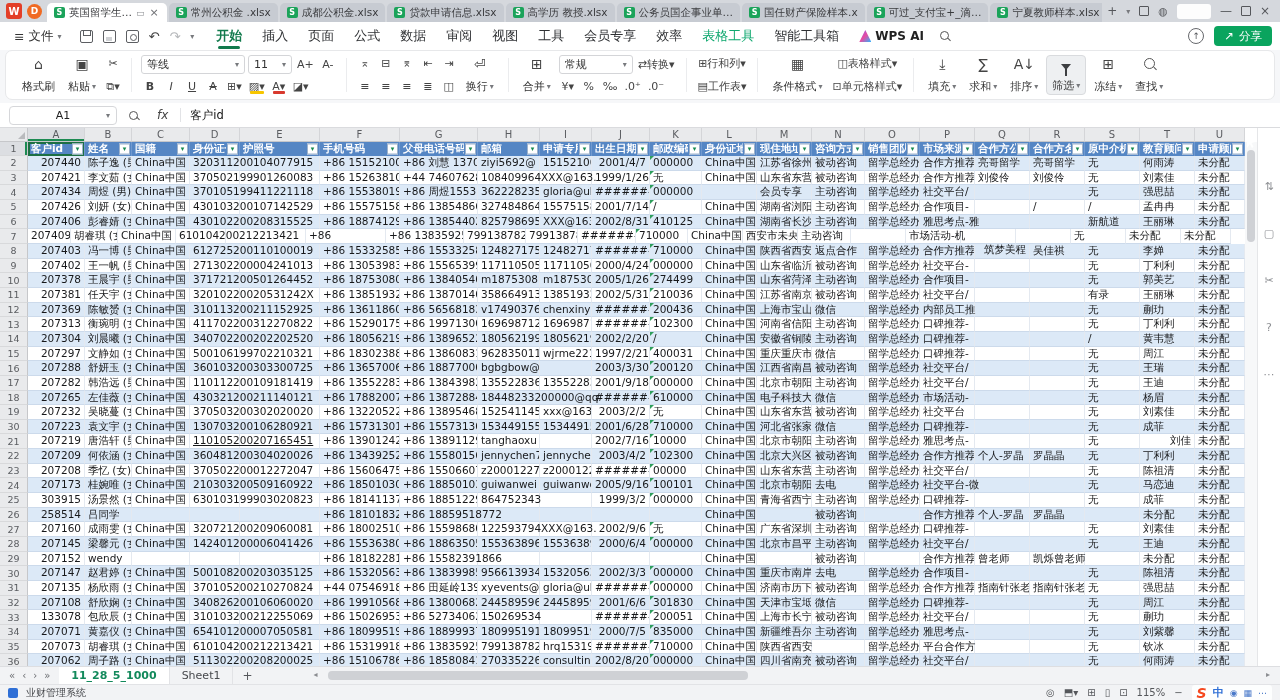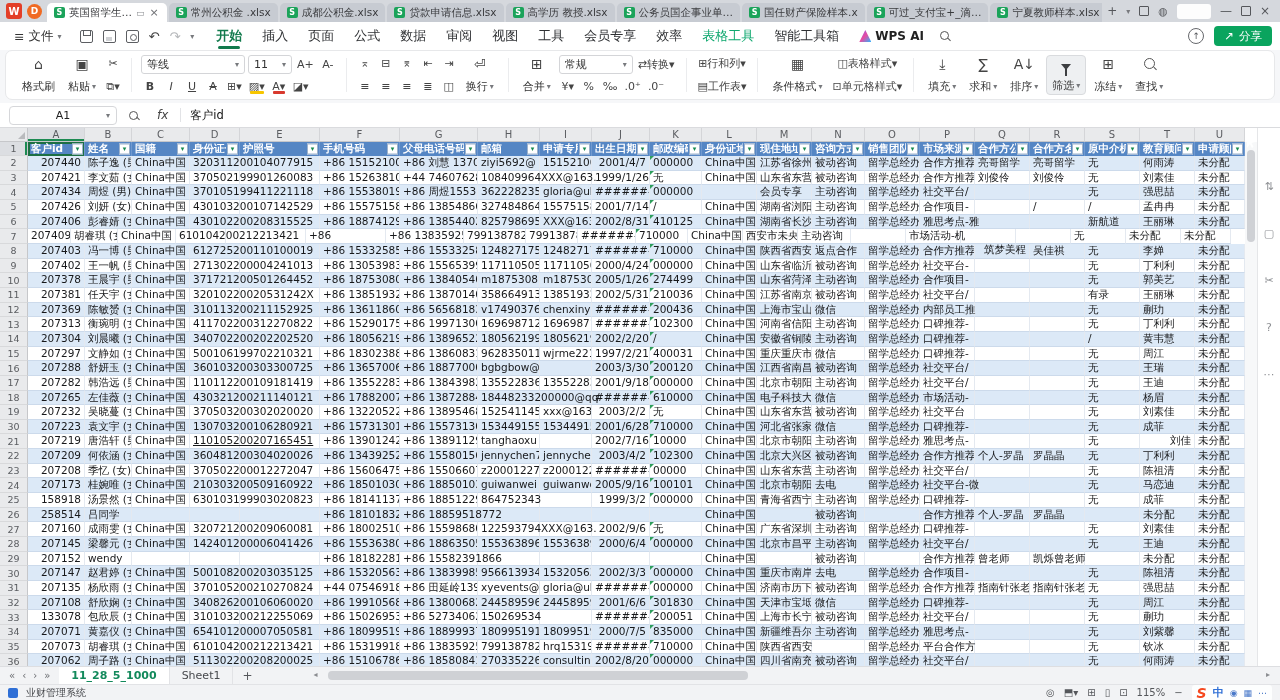--- a/index.html
+++ b/index.html
@@ -1069,21 +1069,21 @@
         <div class="cell" style="width: 55px; text-align: left;">留学总经办</div>
         <div class="cell spill" style="width: 55px; text-align: left;">社交平台-微</div>
         <div class="cell" style="width: 55px; text-align: left;"></div>
         <div class="cell" style="width: 55px; text-align: left;"></div>
         <div class="cell" style="width: 55px; text-align: left;">无</div>
         <div class="cell" style="width: 55px; text-align: left;">马恋迪</div>
         <div class="cell" style="width: 50px; text-align: left;">未分配</div>
       </div>
       <div class="grow">
         <div class="rn">25</div>
-        <div class="cell" style="width: 57px; text-align: right;">158918</div>
+        <div class="cell" style="width: 57px; text-align: right;">303915</div>
         <div class="cell" style="width: 47px; text-align: left;">汤景然 (女</div>
         <div class="cell" style="width: 58px; text-align: left;">China中国</div>
         <div class="cell spill" style="width: 50px; text-align: left;">630103199903020823</div>
         <div class="cell" style="width: 80px; text-align: left;"></div>
         <div class="cell" style="width: 80px; text-align: left;">+86 18141137</div>
         <div class="cell" style="width: 78px; text-align: left;">+86 18851229020</div>
         <div class="cell spill" style="width: 62px; text-align: left;">864752343</div>
         <div class="cell" style="width: 52px; text-align: left;"></div>
         <div class="cell" style="width: 58px; text-align: right;">1999/3/2</div>
         <div class="cell mark" style="width: 52px; text-align: left;">000000</div>

